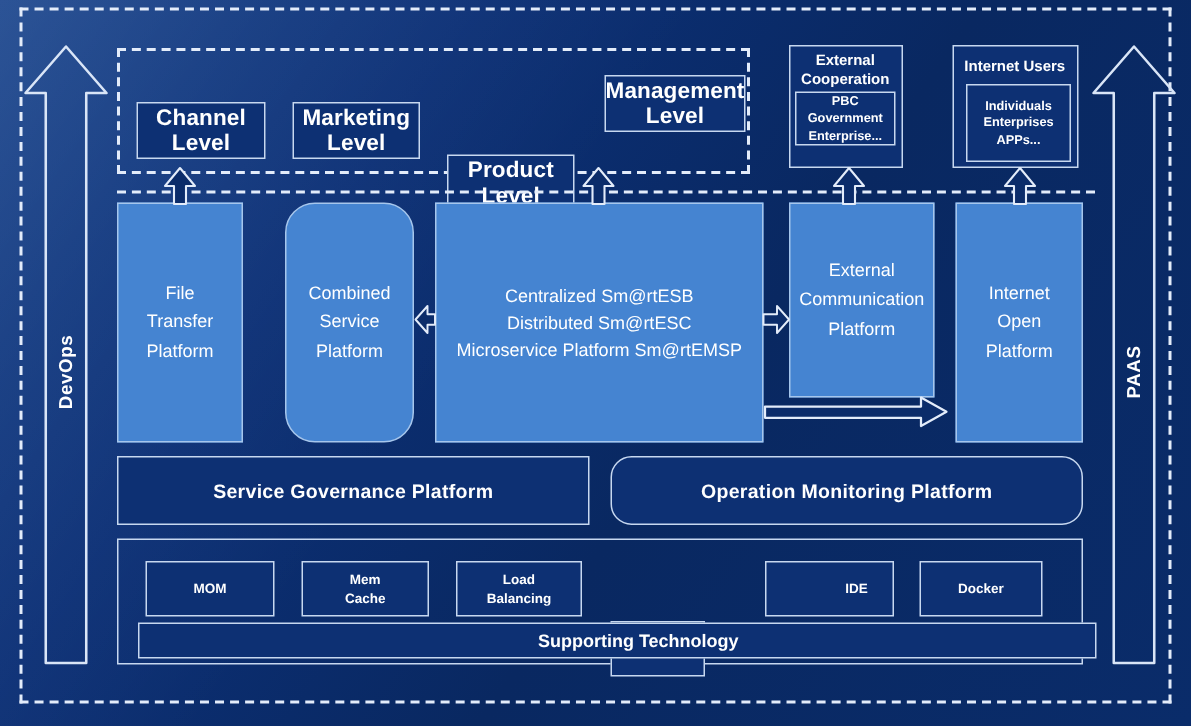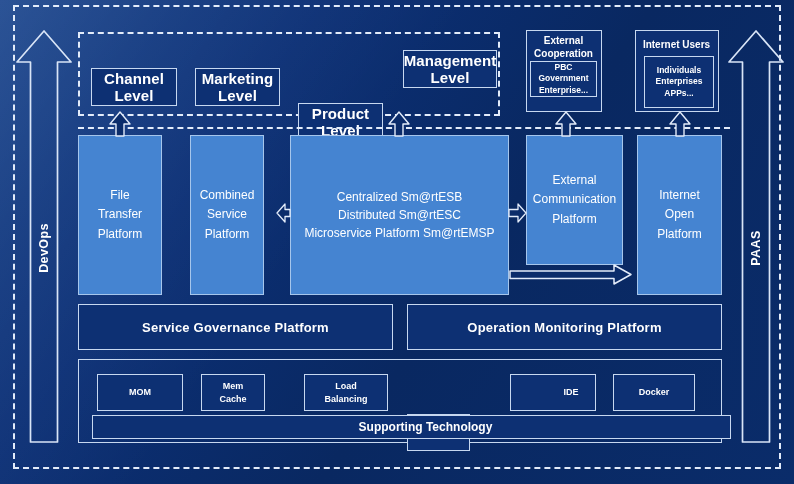--- a/index.html
+++ b/index.html
@@ -53,39 +53,39 @@
     <div class="abs hollow center innerSmall pre" style="left:8px;top:25px;width:70px;height:52px;">Individuals
 Enterprises
 APPs...</div>
   </div>
 
   <div class="abs sep" style="left:78px;top:127px;width:652px;"></div>
 
   <div class="abs light center plat pre" style="left:78px;top:135px;width:84px;height:160px;">File
 Transfer
 Platform</div>
-  <div class="abs light center plat pre" style="left:190px;top:135px;width:74px;height:160px;">Combined
+  <div class="abs light center plat pre" style="left:190px;top:135px;width:86px;height:160px;border-radius:20px;">Combined
 Service
 Platform</div>
   <div class="abs light center pre" style="left:290px;top:135px;width:219px;height:160px;font-size:12px;line-height:1.5;">Centralized Sm@rtESB
 Distributed Sm@rtESC
 Microservice Platform Sm@rtEMSP</div>
   <div class="abs light center plat pre" style="left:526px;top:135px;width:97px;height:130px;">External
 Communication
 Platform</div>
   <div class="abs light center plat pre" style="left:637px;top:135px;width:85px;height:160px;">Internet
 Open
 Platform</div>
 
   <div class="abs dark center gov" style="left:78px;top:304px;width:315px;height:46px;">Service Governance Platform</div>
-  <div class="abs dark center gov" style="left:407px;top:304px;width:315px;height:46px;">Operation Monitoring Platform</div>
+  <div class="abs dark center gov" style="left:407px;top:304px;width:315px;height:46px;border-radius:14px;">Operation Monitoring Platform</div>
 
   <div class="abs hollow" style="left:78px;top:359px;width:644px;height:84px;">
     <div class="abs dark center tech pre" style="left:18px;top:14px;width:86px;height:37px;">MOM</div>
-    <div class="abs dark center tech pre" style="left:122px;top:14px;width:64px;height:37px;">Mem
+    <div class="abs dark center tech pre" style="left:122px;top:14px;width:85px;height:37px;">Mem
 Cache</div>
     <div class="abs dark center tech pre" style="left:225px;top:14px;width:84px;height:37px;">Load
 Balancing</div>
     <div class="abs dark center tech pre" style="left:328px;top:14px;width:63px;height:37px;margin-top:40px;">DB</div>
     <div class="abs dark center tech pre" style="left:431px;top:14px;width:86px;height:37px;padding-left:36px;">IDE</div>
     <div class="abs dark center tech pre" style="left:534px;top:14px;width:82px;height:37px;">Docker</div>
   </div>
   <div class="abs dark center" style="left:92px;top:415px;width:639px;height:24px;font-size:12px;font-weight:700;z-index:2;padding-left:28px;">Supporting Technology</div>
 
   <svg class="overlay" width="794" height="484" viewBox="0 0 794 484">

